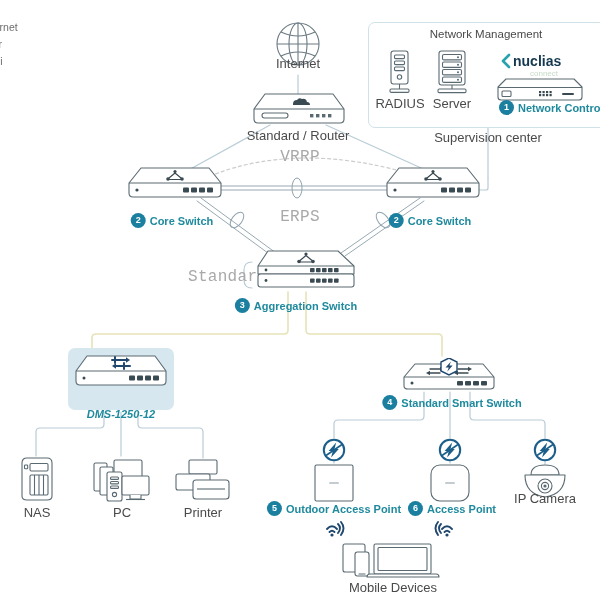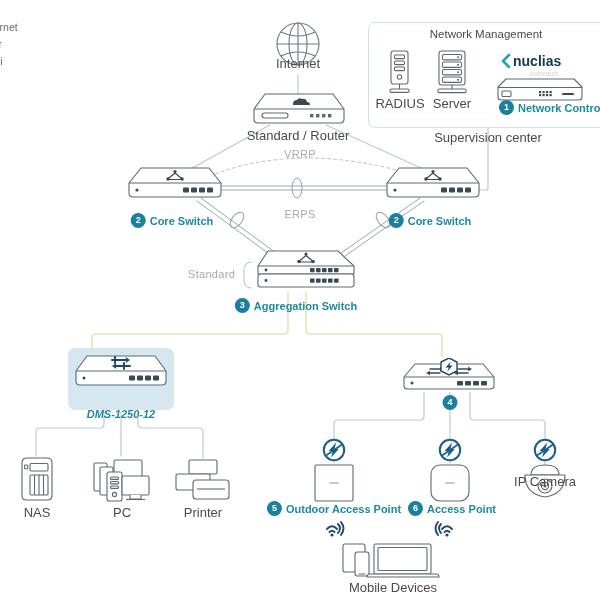--- a/index.html
+++ b/index.html
@@ -7,21 +7,21 @@
        font-family:"Liberation Sans","DejaVu Sans",sans-serif;
        color:#4a4a4a;-webkit-font-smoothing:antialiased;}
   #stage{position:relative;width:600px;height:600px;background:#fff;}
 
   .abs{position:absolute;}
   .lbl{position:absolute;font-size:13px;color:#4a4a4a;white-space:nowrap;}
   .lbl.c{transform:translateX(-50%);text-align:center;}
 
   
   .teal{color:#1f8a9e;font-weight:bold;font-size:11px;}
-  .gray-note{color:#a9a9a9;font-size:11px;letter-spacing:.3px;}
+  .gray-note{color:#a9a9a9;font-size:16px;letter-spacing:.3px;font-family:Liberation Mono, monospace;}
 
   
   .badge{display:inline-flex;align-items:center;justify-content:center;
          width:15px;height:15px;border-radius:50%;background:#1b7fa0;
          color:#fff;font-size:9px;font-weight:bold;line-height:1;
          vertical-align:middle;margin-right:4px;}
   .namerow{position:absolute;display:flex;align-items:center;white-space:nowrap;
            transform:translateX(-50%);}
 
   
@@ -342,20 +342,21 @@
       <path d="M66,8.8 L70,11 L66,13.2 Z"></path>
       <path d="M28,12.8 L24,15 L28,17.2 Z"></path>
     </g>
     <g>
       <path d="M47,0 L55,4 L55,13 L47,17 L39,13 L39,4 Z" fill="#fff" stroke="#20486e" stroke-width="1.4"></path>
       <path d="M49,3.5 L43.5,9.6 L46.8,9.6 L45.2,13.8 L50.6,7.6 L47.4,7.6 Z" fill="#20486e"></path>
     </g>
   </svg>
   <div class="namerow" style="left:452px;top:395px;">
     <span class="badge">4</span>
+    <span class="teal">Standard Smart Switch</span>
   </div>
 
   <svg class="abs" style="left:18px;top:456px;" width="38" height="46" viewBox="0 0 38 46">
     <g fill="#fff" stroke="#5a6a72" stroke-width="1.1" stroke-linejoin="round">
       <path d="M4,7 Q4,2 9,2 L29,2 Q34,2 34,7 L34,40 Q34,44 29,44 L9,44 Q4,44 4,40 Z"></path>
       <rect x="12" y="7.5" width="18" height="7.5" rx="1.2"></rect>
       <rect x="12" y="19" width="18" height="20" rx="1.2"></rect>
       <line x1="16.5" y1="19" x2="16.5" y2="39"></line>
       <line x1="21" y1="19" x2="21" y2="39"></line>
       <line x1="25.5" y1="19" x2="25.5" y2="39"></line>
@@ -427,21 +428,21 @@
 
   <svg class="abs" style="left:521px;top:462px;" width="48" height="40" viewBox="0 0 48 40">
     <g fill="#fff" stroke="#5a6a72" stroke-width="1.1" stroke-linejoin="round">
       <path d="M10,13 Q10,3 24,3 Q38,3 38,13 Z"></path>
       <path d="M4,13 L44,13 Q44,32 24,35 Q4,32 4,13 Z"></path>
       <circle cx="24" cy="24" r="7"></circle>
       <circle cx="24" cy="24" r="3.6"></circle>
     </g>
     <circle cx="24" cy="24" r="1.6" fill="#5a6a72"></circle>
   </svg>
-  <div class="lbl c" style="left:545px;top:474px;">IP Camera</div>
+  <div class="lbl c" style="left:545px;top:491px;">IP Camera</div>
 
   <svg class="abs" style="left:324px;top:520px;" width="22" height="20" viewBox="0 0 22 20">
     <g fill="none" stroke="#20486e" stroke-width="1.9" stroke-linecap="round">
       <path d="M3,9 Q8,3.5 13,9"></path>
         <path d="M5.5,12 Q8,9.5 10.5,12"></path>
       <path d="M14,4 Q18,8 14,13"></path>
         <path d="M17,2 Q22,8 17,15"></path>
     </g>
     <circle cx="8" cy="15" r="1.6" fill="#20486e"></circle>
   </svg>

